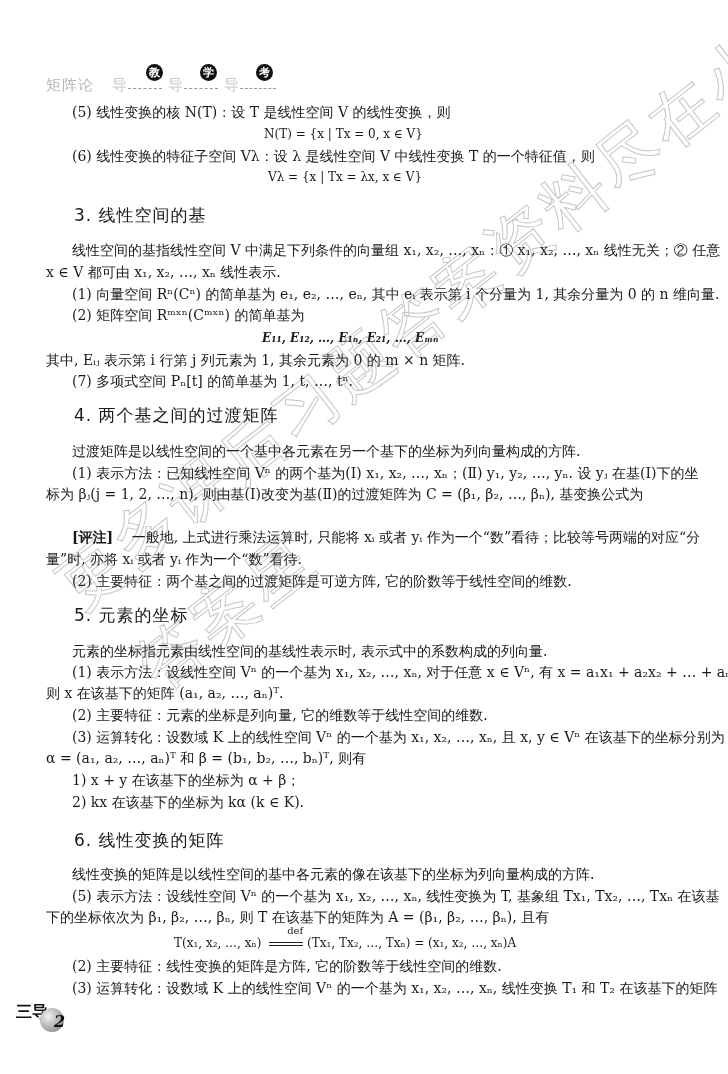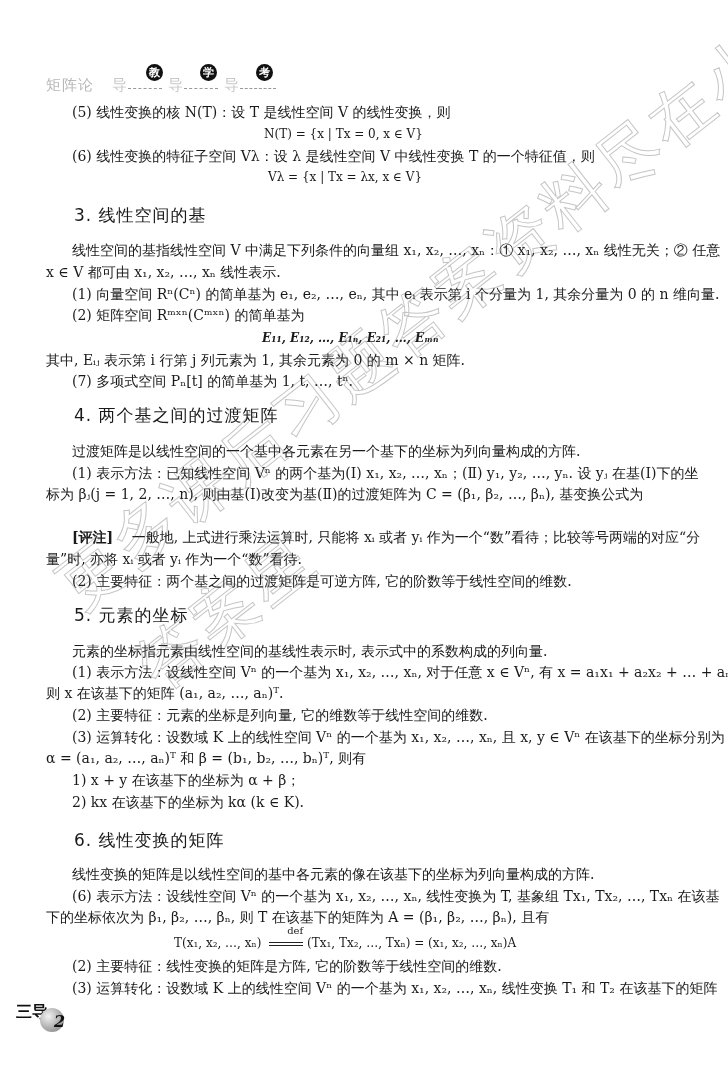--- a/index.html
+++ b/index.html
@@ -92,21 +92,21 @@
   <div class="txt" style="left:72px;top:664px">(1) 表示方法：设线性空间 Vⁿ 的一个基为 x₁, x₂, …, xₙ, 对于任意 x ∈ Vⁿ, 有 x = a₁x₁ + a₂x₂ + … + aₙxₙ,</div>
   <div class="txt" style="left:46px;top:685px">则 x 在该基下的矩阵 (a₁, a₂, …, aₙ)ᵀ.</div>
   <div class="txt" style="left:72px;top:707px">(2) 主要特征：元素的坐标是列向量, 它的维数等于线性空间的维数.</div>
   <div class="txt" style="left:72px;top:729px">(3) 运算转化：设数域 K 上的线性空间 Vⁿ 的一个基为 x₁, x₂, …, xₙ, 且 x, y ∈ Vⁿ 在该基下的坐标分别为</div>
   <div class="txt" style="left:46px;top:750px">α = (a₁, a₂, …, aₙ)ᵀ 和 β = (b₁, b₂, …, bₙ)ᵀ, 则有</div>
   <div class="txt" style="left:72px;top:772px">1) x + y 在该基下的坐标为 α + β；</div>
   <div class="txt" style="left:72px;top:794px">2) kx 在该基下的坐标为 kα (k ∈ K).</div>
 
   <div class="h2" style="left:74px;top:829px">6. 线性变换的矩阵</div>
   <div class="txt" style="left:72px;top:866px">线性变换的矩阵是以线性空间的基中各元素的像在该基下的坐标为列向量构成的方阵.</div>
-  <div class="txt" style="left:72px;top:888px">(6) 表示方法：设线性空间 Vⁿ 的一个基为 x₁, x₂, …, xₙ, 线性变换为 T, 基象组 Tx₁, Tx₂, …, Txₙ 在该基</div>
+  <div class="txt" style="left:72px;top:888px">(5) 表示方法：设线性空间 Vⁿ 的一个基为 x₁, x₂, …, xₙ, 线性变换为 T, 基象组 Tx₁, Tx₂, …, Txₙ 在该基</div>
   <div class="txt" style="left:46px;top:909px">下的坐标依次为 β₁, β₂, …, βₙ, 则 T 在该基下的矩阵为 A = (β₁, β₂, …, βₙ), 且有</div>
   <div class="eq" style="left:174px;top:935px">
     <span>T(x₁, x₂, …, xₙ)</span>
     <span style="display:inline-block;position:relative;width:38px;text-align:right;vertical-align:baseline">
       <span style="position:absolute;left:0;right:0;top:-12px;font-size:10px">def</span>
       <span style="display:inline-block;width:34px;border-top:1px solid #222;border-bottom:1px solid #222;height:2px;vertical-align:middle"></span>
     </span>
     <span>(Tx₁, Tx₂, …, Txₙ) = (x₁, x₂, …, xₙ)A</span>
   </div>
   <div class="txt" style="left:72px;top:958px">(2) 主要特征：线性变换的矩阵是方阵, 它的阶数等于线性空间的维数.</div>

